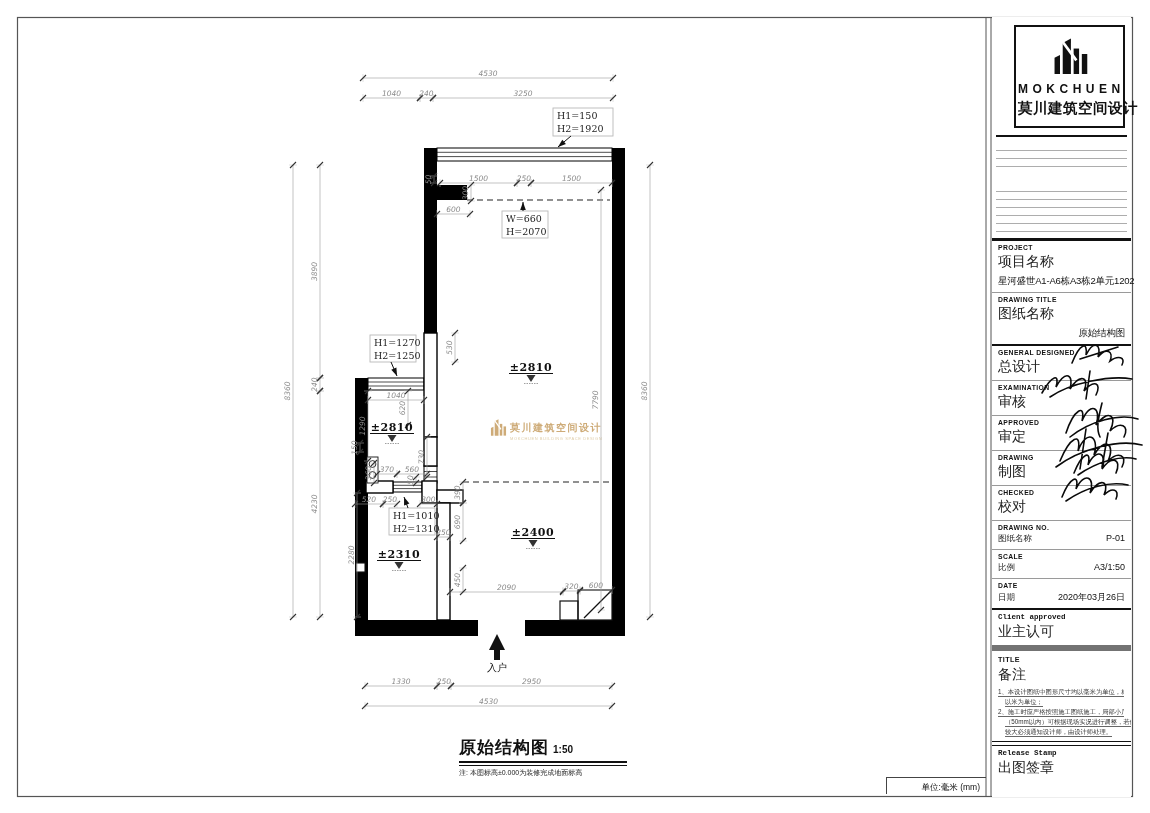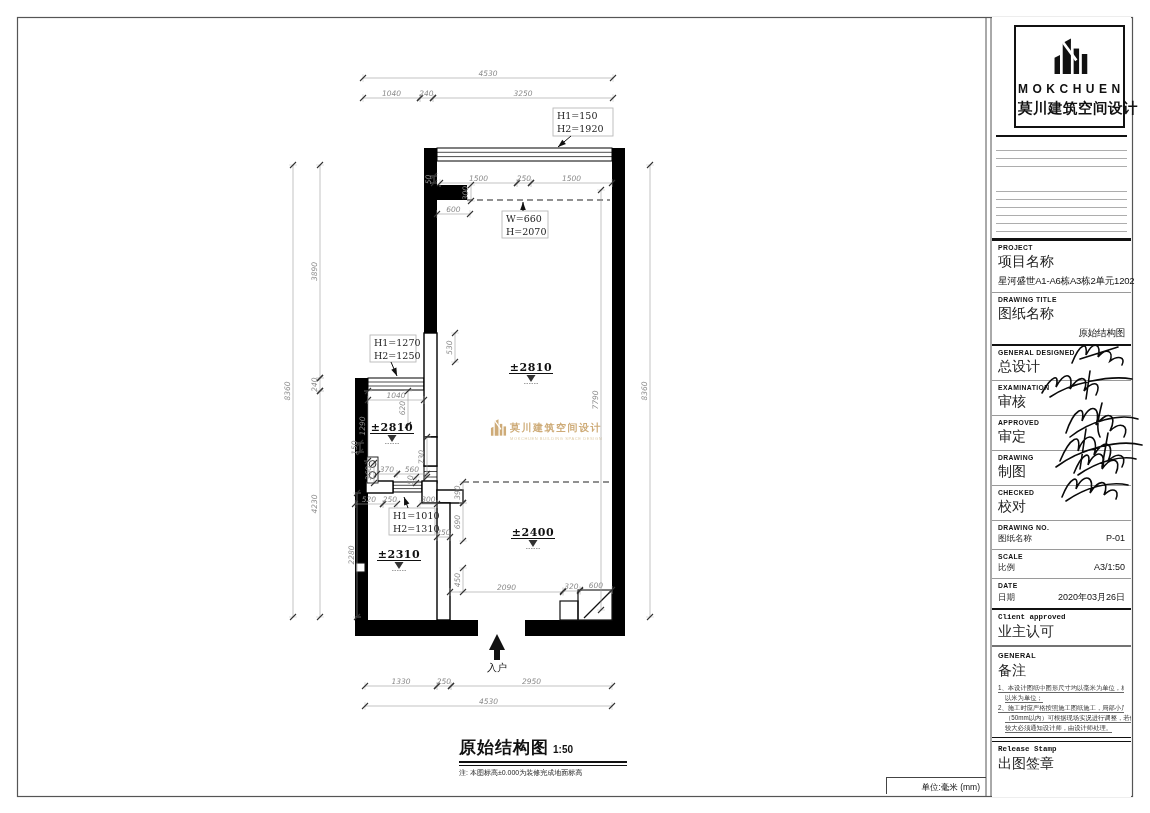--- a/index.html
+++ b/index.html
@@ -487,28 +487,28 @@
       </div>
   </div>
   <div class="tb-row" style="border-bottom:2px solid #111;">
     <div class="tb-en">DATE</div>
     <div class="tb-cnline">
         <span class="cn">日期</span>
         <span class="v">2020年03月26日</span>
       </div>
   </div>
 
-  <div class="tb-row" style="border-bottom:2px solid #737373;min-height:22px;">
+  <div class="tb-row" style="border-bottom:6px solid #737373;min-height:22px;">
     <div class="mono">Client approved</div>
     <div class="tb-cn">业主认可</div>
   </div>
 
 
   <div class="tb-remark">
-    <div class="tb-en" style="font-size:7.2px">GENERAL</div>
+    <div class="tb-en" style="font-size:7.2px">TITLE</div>
     <div class="tb-cn">备注</div>
     <div style="margin-top:3px">
       <div class="note">1、本设计图纸中图形尺寸均以毫米为单位，标高</div>
       <div class="note ind">以米为单位；</div>
       <div class="note">2、施工时应严格按照施工图纸施工，局部小尺寸</div>
       <div class="note ind">（50mm以内）可根据现场实况进行调整，若偏差</div>
       <div class="note ind">较大必须通知设计师，由设计师处理。</div>
     </div>
   </div>
   <div class="tb-dline2"></div>

